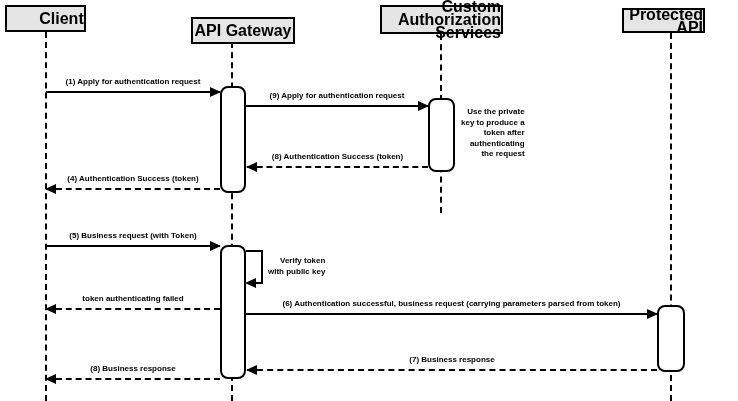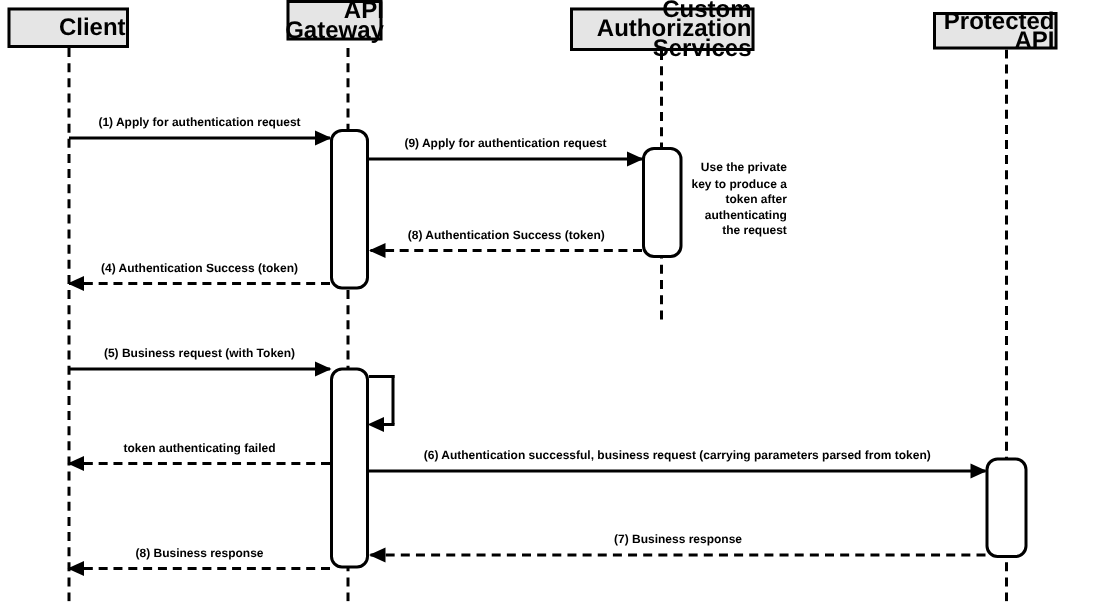--- a/index.html
+++ b/index.html
@@ -100,21 +100,21 @@
   }
 </style>
 </head>
 <body>
 
 <div id="canvas">
 
   <div class="participant" style="left:5px; top:5px; width:81px; height:27px;padding-left:32px;">
     <span>Client</span>
   </div>
-  <div class="participant" style="left:191px; top:0; width:64px; height:27px;">
+  <div class="participant" style="left:191px; top:17px; width:104px; height:27px;">
     <span>API Gateway</span>
   </div>
   <div class="participant" style="left:380px; top:5px; width:123px; height:29px;">
     <span>Custom Authorization Services</span>
   </div>
   <div class="participant" style="left:622px; top:8px; width:83px; height:25px;">
     <span>Protected API</span>
   </div>
 
   <div class="lifeline" style="left:44.5px; top:32px; height:369px;"></div>
@@ -154,20 +154,22 @@
   <div class="msg" style="left:46px; top:245px; width:174px;">
     <div class="line"></div>
     <div class="arrowhead right"></div>
     <div class="label">(5) Business request (with Token)</div>
   </div>
 
   <div class="seg h" style="left:246px; top:250px; width:17px;"></div>
   <div class="seg v" style="left:261px; top:250px; height:33px;"></div>
   <div class="seg h" style="left:252px; top:282px; width:11px;"></div>
   <div class="arrowhead left" style="left:245px; top:278px; position:absolute; z-index:4;"></div>
+  <div class="free-label" style="left:268px; top:255px;">Verify token
+with public key</div>
 
   <div class="msg" style="left:46px; top:308px; width:174px;">
     <div class="line dashed"></div>
     <div class="arrowhead left"></div>
     <div class="label">token authenticating failed</div>
   </div>
 
   <div class="msg" style="left:246px; top:313px; width:411px;">
     <div class="line"></div>
     <div class="arrowhead right"></div>

